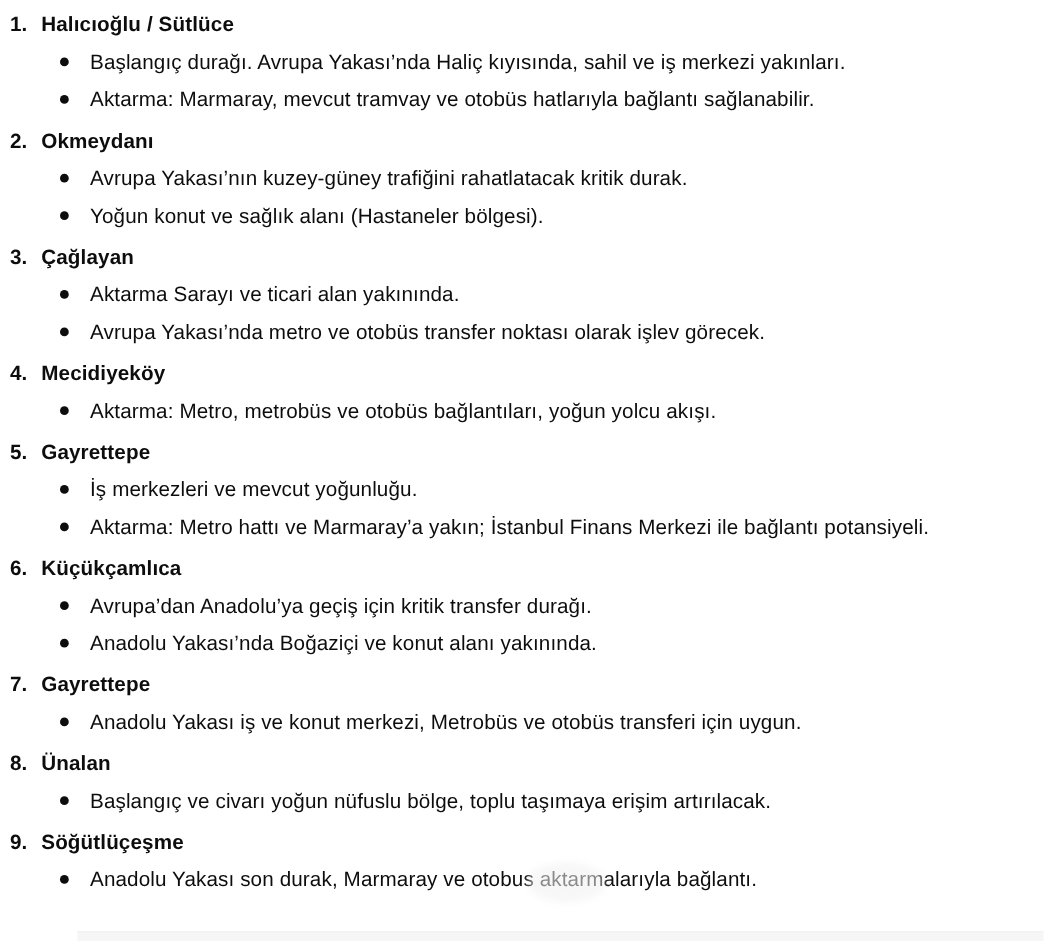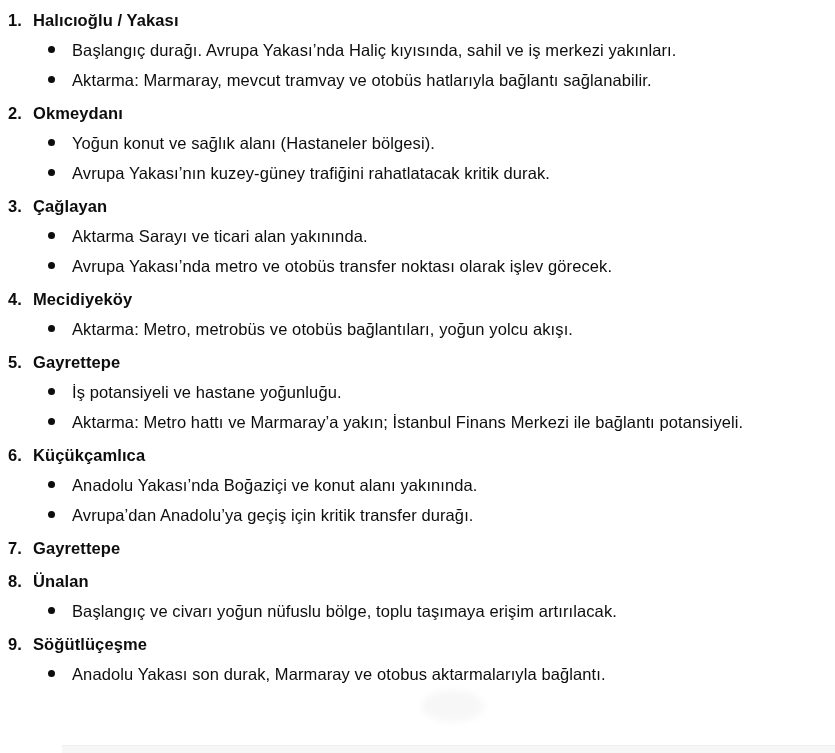--- a/index.html
+++ b/index.html
@@ -90,21 +90,21 @@
   }
 </style>
 </head>
 <body>
 
 <div class="doc">
   <div id="station-list">
   <div class="section">
     <div class="heading-row">
       <span class="num">1.</span>
-      <span class="title">Halıcıoğlu / Yakası</span>
+      <span class="title">Halıcıoğlu / Sütlüce</span>
     </div>
     <ul class="bullets">
   <li class="bullet-row">
     <span class="dot"></span>
     <span class="bullet-text">Başlangıç durağı. Avrupa Yakası’nda Haliç kıyısında, sahil ve iş merkezi yakınları.</span>
   </li>
 
   <li class="bullet-row">
     <span class="dot"></span>
     <span class="bullet-text">Aktarma: Marmaray, mevcut tramvay ve otobüs hatlarıyla bağlantı sağlanabilir.</span>
@@ -113,26 +113,26 @@
   </div>
 
   <div class="section">
     <div class="heading-row">
       <span class="num">2.</span>
       <span class="title">Okmeydanı</span>
     </div>
     <ul class="bullets">
   <li class="bullet-row">
     <span class="dot"></span>
+    <span class="bullet-text">Avrupa Yakası’nın kuzey-güney trafiğini rahatlatacak kritik durak.</span>
+  </li>
+
+  <li class="bullet-row">
+    <span class="dot"></span>
     <span class="bullet-text">Yoğun konut ve sağlık alanı (Hastaneler bölgesi).</span>
-  </li>
-
-  <li class="bullet-row">
-    <span class="dot"></span>
-    <span class="bullet-text">Avrupa Yakası’nın kuzey-güney trafiğini rahatlatacak kritik durak.</span>
   </li>
 </ul>
   </div>
 
   <div class="section">
     <div class="heading-row">
       <span class="num">3.</span>
       <span class="title">Çağlayan</span>
     </div>
     <ul class="bullets">
@@ -163,53 +163,59 @@
   </div>
 
   <div class="section">
     <div class="heading-row">
       <span class="num">5.</span>
       <span class="title">Gayrettepe</span>
     </div>
     <ul class="bullets">
   <li class="bullet-row">
     <span class="dot"></span>
-    <span class="bullet-text">İş potansiyeli ve hastane yoğunluğu.</span>
+    <span class="bullet-text">İş merkezleri ve mevcut yoğunluğu.</span>
   </li>
 
   <li class="bullet-row">
     <span class="dot"></span>
     <span class="bullet-text">Aktarma: Metro hattı ve Marmaray’a yakın; İstanbul Finans Merkezi ile bağlantı potansiyeli.</span>
   </li>
 </ul>
   </div>
 
   <div class="section">
     <div class="heading-row">
       <span class="num">6.</span>
       <span class="title">Küçükçamlıca</span>
     </div>
     <ul class="bullets">
   <li class="bullet-row">
     <span class="dot"></span>
+    <span class="bullet-text">Avrupa’dan Anadolu’ya geçiş için kritik transfer durağı.</span>
+  </li>
+
+  <li class="bullet-row">
+    <span class="dot"></span>
     <span class="bullet-text">Anadolu Yakası’nda Boğaziçi ve konut alanı yakınında.</span>
-  </li>
-
-  <li class="bullet-row">
-    <span class="dot"></span>
-    <span class="bullet-text">Avrupa’dan Anadolu’ya geçiş için kritik transfer durağı.</span>
   </li>
 </ul>
   </div>
 
   <div class="section">
     <div class="heading-row">
       <span class="num">7.</span>
       <span class="title">Gayrettepe</span>
     </div>
+    <ul class="bullets">
+  <li class="bullet-row">
+    <span class="dot"></span>
+    <span class="bullet-text">Anadolu Yakası iş ve konut merkezi, Metrobüs ve otobüs transferi için uygun.</span>
+  </li>
+</ul>
   </div>
 
   <div class="section">
     <div class="heading-row">
       <span class="num">8.</span>
       <span class="title">Ünalan</span>
     </div>
     <ul class="bullets">
   <li class="bullet-row">
     <span class="dot"></span>

